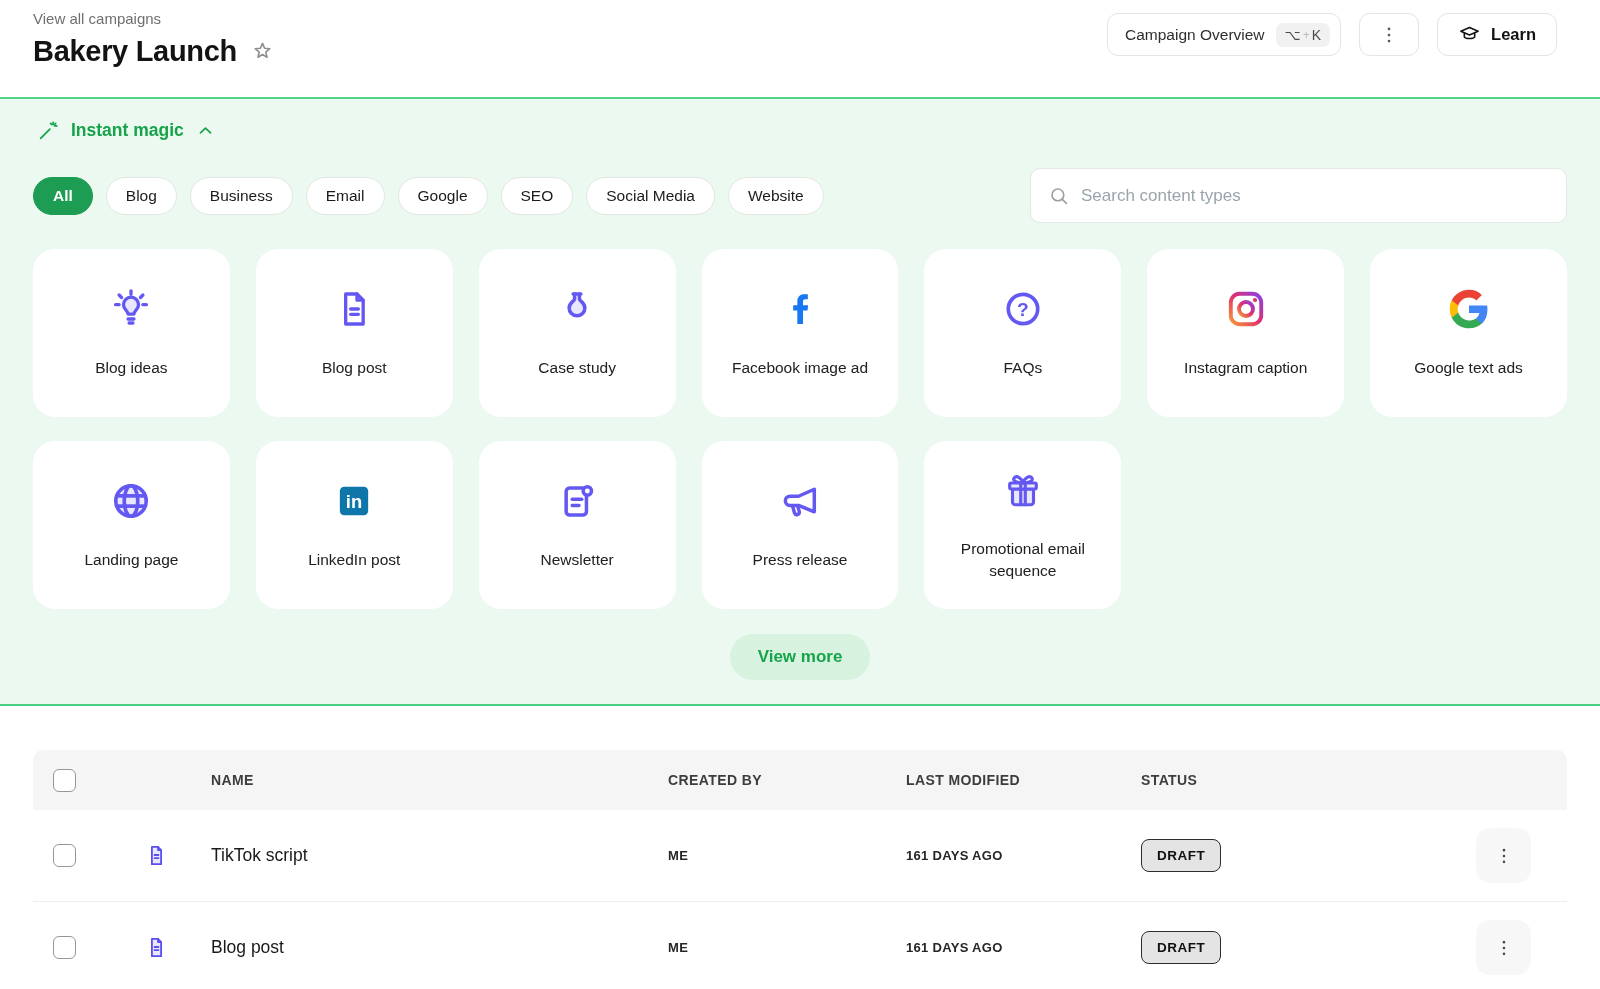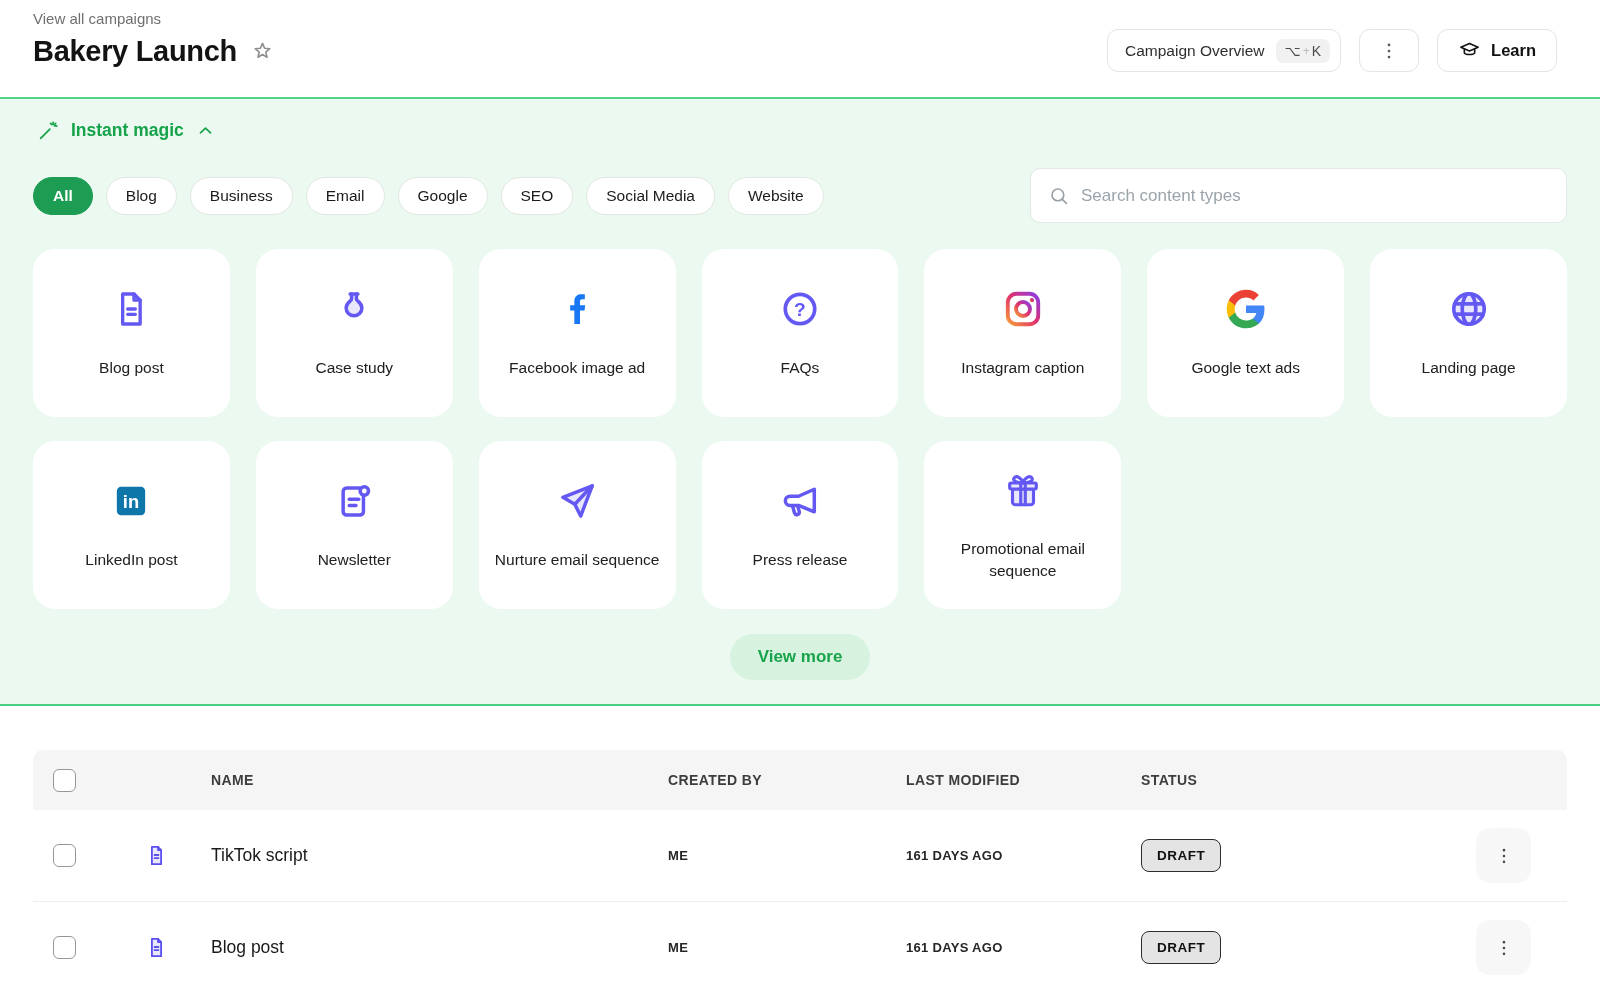--- a/index.html
+++ b/index.html
@@ -5,21 +5,21 @@
   * { margin:0; padding:0; box-sizing:border-box; }
   html,body { width:1600px; height:989px; background:#fff; overflow:hidden;
     font-family:"Liberation Sans", sans-serif; color:#1a1a1a; }
 
   
   .app-header { position:relative; height:97px; padding:8px 43px 0 33px; background:#fff; }
   .breadcrumb { font-size:15px; color:#6f6f6f; margin:2px 0 8px; }
   .title-row { display:flex; align-items:center; gap:14px; }
   .page-title { font-size:29px; font-weight:700; letter-spacing:-0.3px; color:#131313; }
   .star-btn { background:none; border:none; cursor:pointer; display:flex; align-items:center; }
-  .header-actions { position:absolute; right:43px; top:29px; display:flex; align-items:flex-start; gap:18px; }
+  .header-actions { position:absolute; right:43px; top:13px; display:flex; align-items:flex-start; gap:18px; }
   .hbtn { height:43px; background:#fff; border:1px solid #e4e4e4; border-radius:11px;
     display:flex; align-items:center; cursor:pointer; font-family:inherit; }
   .overview-btn { padding:0 10px 0 17px; gap:11px; font-size:15.5px; color:#2f2f2f; }
   .shortcut { background:#f1f1f1; border-radius:7px; padding:4px 9px; font-size:14px; color:#4c4c4c;
     display:flex; align-items:center; gap:2px; }
   .shortcut .sep { color:#bdbdbd; font-size:12px; }
   .kebab-btn { width:60px; justify-content:center; }
   .learn-btn { padding:0 20px; gap:10px; font-size:16.5px; font-weight:700; color:#111; }
 
   
@@ -137,20 +137,35 @@
       <svg width="22" height="22" viewBox="0 0 24 24" fill="none" stroke="#98a0a6" stroke-width="1.8" stroke-linecap="round">
         <circle cx="10.8" cy="10.8" r="6.4"></circle>
           <path d="M15.6 15.6 20 20"></path>
       </svg>
       <input type="text" placeholder="Search content types" style="">
     </div>
   </div>
 
   <div class="cards-grid">
 
+    <div class="card">
+      <div class="icon-wrap">
+          <svg width="42" height="42" viewBox="0 0 24 24" fill="none" stroke="#6458f2" stroke-width="1.9" stroke-linecap="round" stroke-linejoin="round">
+        <path d="M12 5.2a4.3 4.3 0 0 0-4.3 4.3c0 1.7 1 2.6 1.7 3.5.5.6.8 1.1.9 1.9h3.4c.1-.8.4-1.3.9-1.9.7-.9 1.7-1.8 1.7-3.5A4.3 4.3 0 0 0 12 5.2z" fill="#e9e7fc"></path>
+        <path d="M10.3 17.7h3.4"></path>
+            <path d="M10.9 20h2.2"></path>
+        <path d="M12 1.6v2"></path>
+            <path d="M3.2 9.5h2"></path>
+            <path d="M18.8 9.5h2"></path>
+        <path d="m5.2 4 1.4 1.4"></path>
+            <path d="m17.4 5.4 1.4-1.4"></path>
+      </svg>
+        </div>
+      <div class="card-label">Blog ideas</div>
+    </div>
 
     <div class="card">
       <div class="icon-wrap">
           <svg width="40" height="40" viewBox="0 0 24 24" fill="none" stroke="#6458f2" stroke-width="2" stroke-linecap="round" stroke-linejoin="round">
         <path d="M7 3h6.8L17.5 6.7V21H7z"></path>
         <path d="M13.8 3v3.7h3.7"></path>
         <path d="M10 12h4.6"></path>
             <path d="M10 15.2h4.6"></path>
       </svg>
         </div>
@@ -243,29 +258,20 @@
           <svg width="42" height="42" viewBox="0 0 24 24" fill="none" stroke="#6458f2" stroke-width="2" stroke-linecap="round" stroke-linejoin="round">
         <rect x="5.8" y="4.5" width="11.6" height="15.5" rx="2"></rect>
         <path d="M9.3 11h5.4"></path>
             <path d="M9.3 14.5h3.8"></path>
         <circle cx="17.9" cy="6.3" r="2.4" fill="#fff"></circle>
       </svg>
         </div>
       <div class="card-label">Newsletter</div>
     </div>
 
-    <div class="card">
-      <div class="icon-wrap">
-          <svg width="44" height="44" viewBox="0 0 24 24" fill="none" stroke="#6458f2" stroke-width="1.9" stroke-linecap="round" stroke-linejoin="round">
-        <path d="M20.3 3.7 14 20.2l-3.2-6.4L4.3 10z" fill="#e9e7fc"></path>
-        <path d="M20.3 3.7 10.8 13.8"></path>
-      </svg>
-        </div>
-      <div class="card-label">Nurture email sequence</div>
-    </div>
 
     <div class="card">
       <div class="icon-wrap">
           <svg width="44" height="44" viewBox="0 0 24 24" fill="none" stroke="#6458f2" stroke-width="1.9" stroke-linecap="round" stroke-linejoin="round">
         <path d="M19.8 5.6v12.3l-8.6-3.5H6.5a2.5 2.5 0 0 1 0-5h4.7z"></path>
         <path d="m7.9 14.6 1.1 3.9a1.35 1.35 0 0 0 2.6-.7l-.9-3.2"></path>
       </svg>
         </div>
       <div class="card-label">Press release</div>
     </div>

